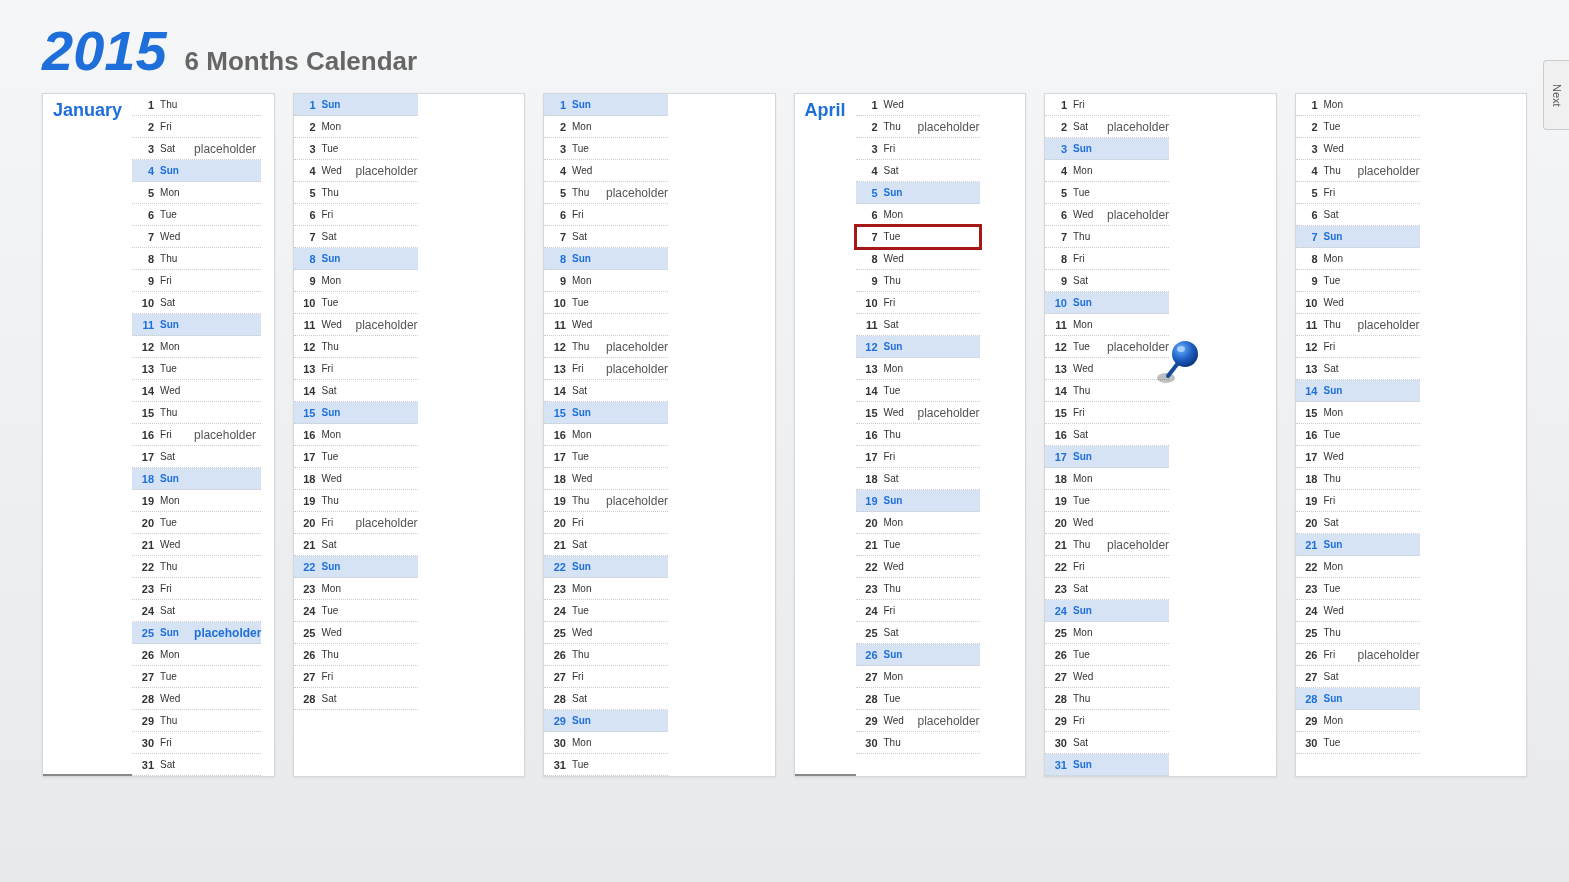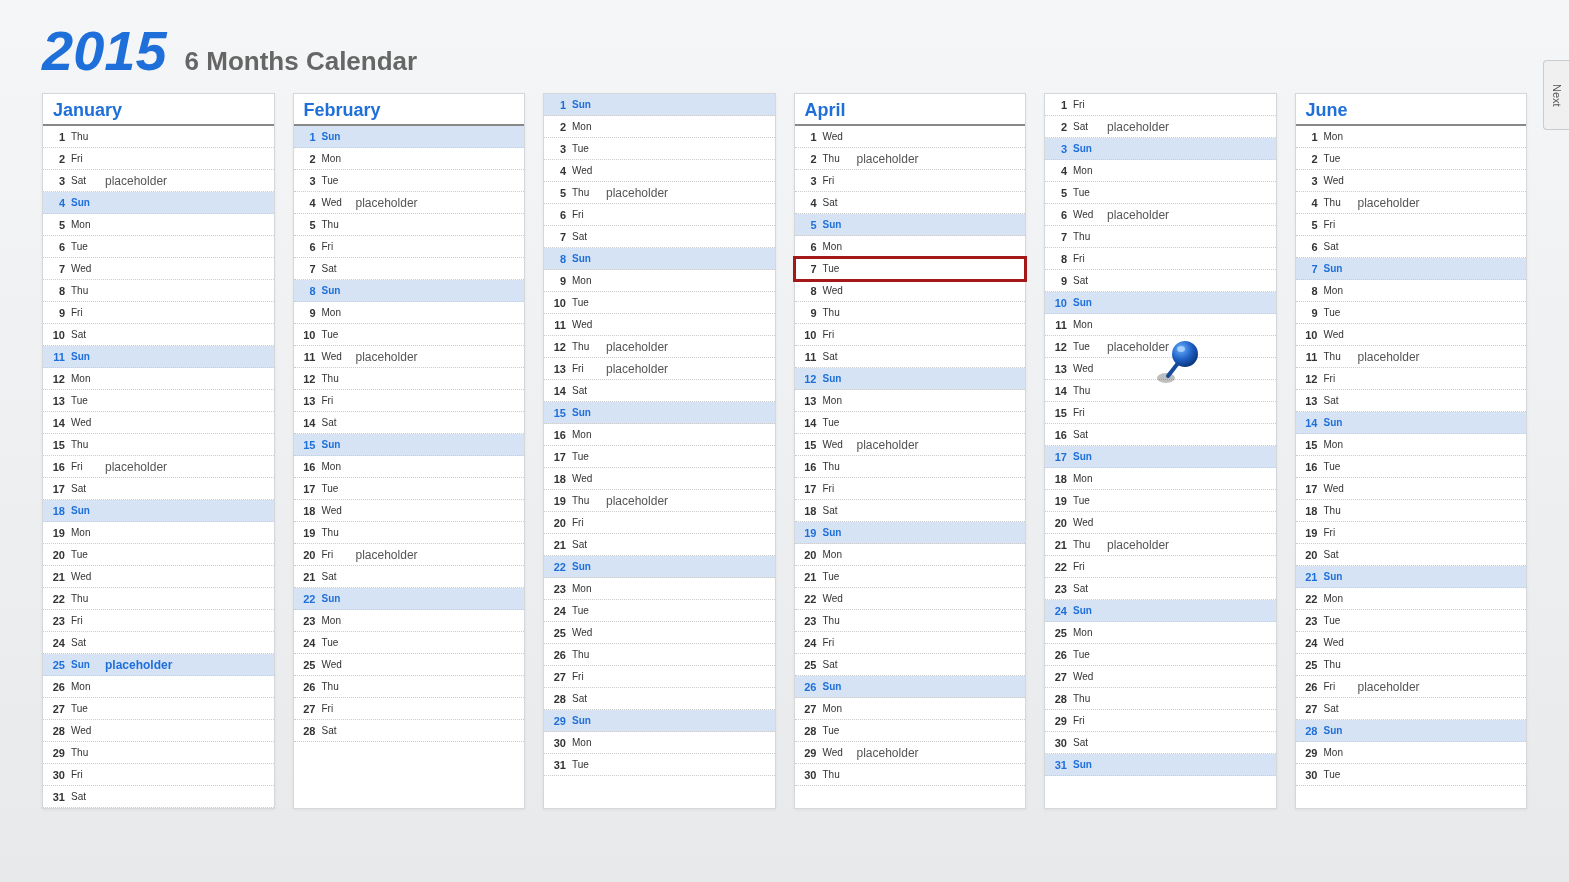--- a/index.html
+++ b/index.html
@@ -32,21 +32,21 @@
       display: flex;
       gap: 18px;
       padding: 0 42px;
     }
     .month-col {
       flex: 1;
       background: #fff;
       border: 1px solid #d5d8db;
       box-shadow: 0 1px 3px rgba(0,0,0,0.06);
       display: flex;
-      flex-direction: column;
+      flex-direction: row;
     }
     .month-header {
       font-size: 18px;
       font-weight: 700;
       color: #1e6fd9;
       padding: 6px 10px 3px;
       border-bottom: 2px solid #888;
     }
     .days {
       display: flex;
@@ -250,21 +250,20 @@
           <span class="day-num">30</span>
           <span class="day-name">Fri</span>
         </div>
         <div class="day-row">
           <span class="day-num">31</span>
           <span class="day-name">Sat</span>
         </div>
       </div>
     </div>
     <div class="month-col">
-      <div class="month-header">February</div>
       <div class="days">
         <div class="day-row sunday">
           <span class="day-num">1</span>
           <span class="day-name">Sun</span>
         </div>
         <div class="day-row">
           <span class="day-num">2</span>
           <span class="day-name">Mon</span>
         </div>
         <div class="day-row">
@@ -762,21 +761,20 @@
           <span class="day-num">30</span>
           <span class="day-name">Sat</span>
         </div>
         <div class="day-row sunday">
           <span class="day-num">31</span>
           <span class="day-name">Sun</span>
         </div>
       </div>
     </div>
     <div class="month-col">
-      <div class="month-header">June</div>
       <div class="days">
         <div class="day-row">
           <span class="day-num">1</span>
           <span class="day-name">Mon</span>
         </div>
         <div class="day-row">
           <span class="day-num">2</span>
           <span class="day-name">Tue</span>
         </div>
         <div class="day-row">

